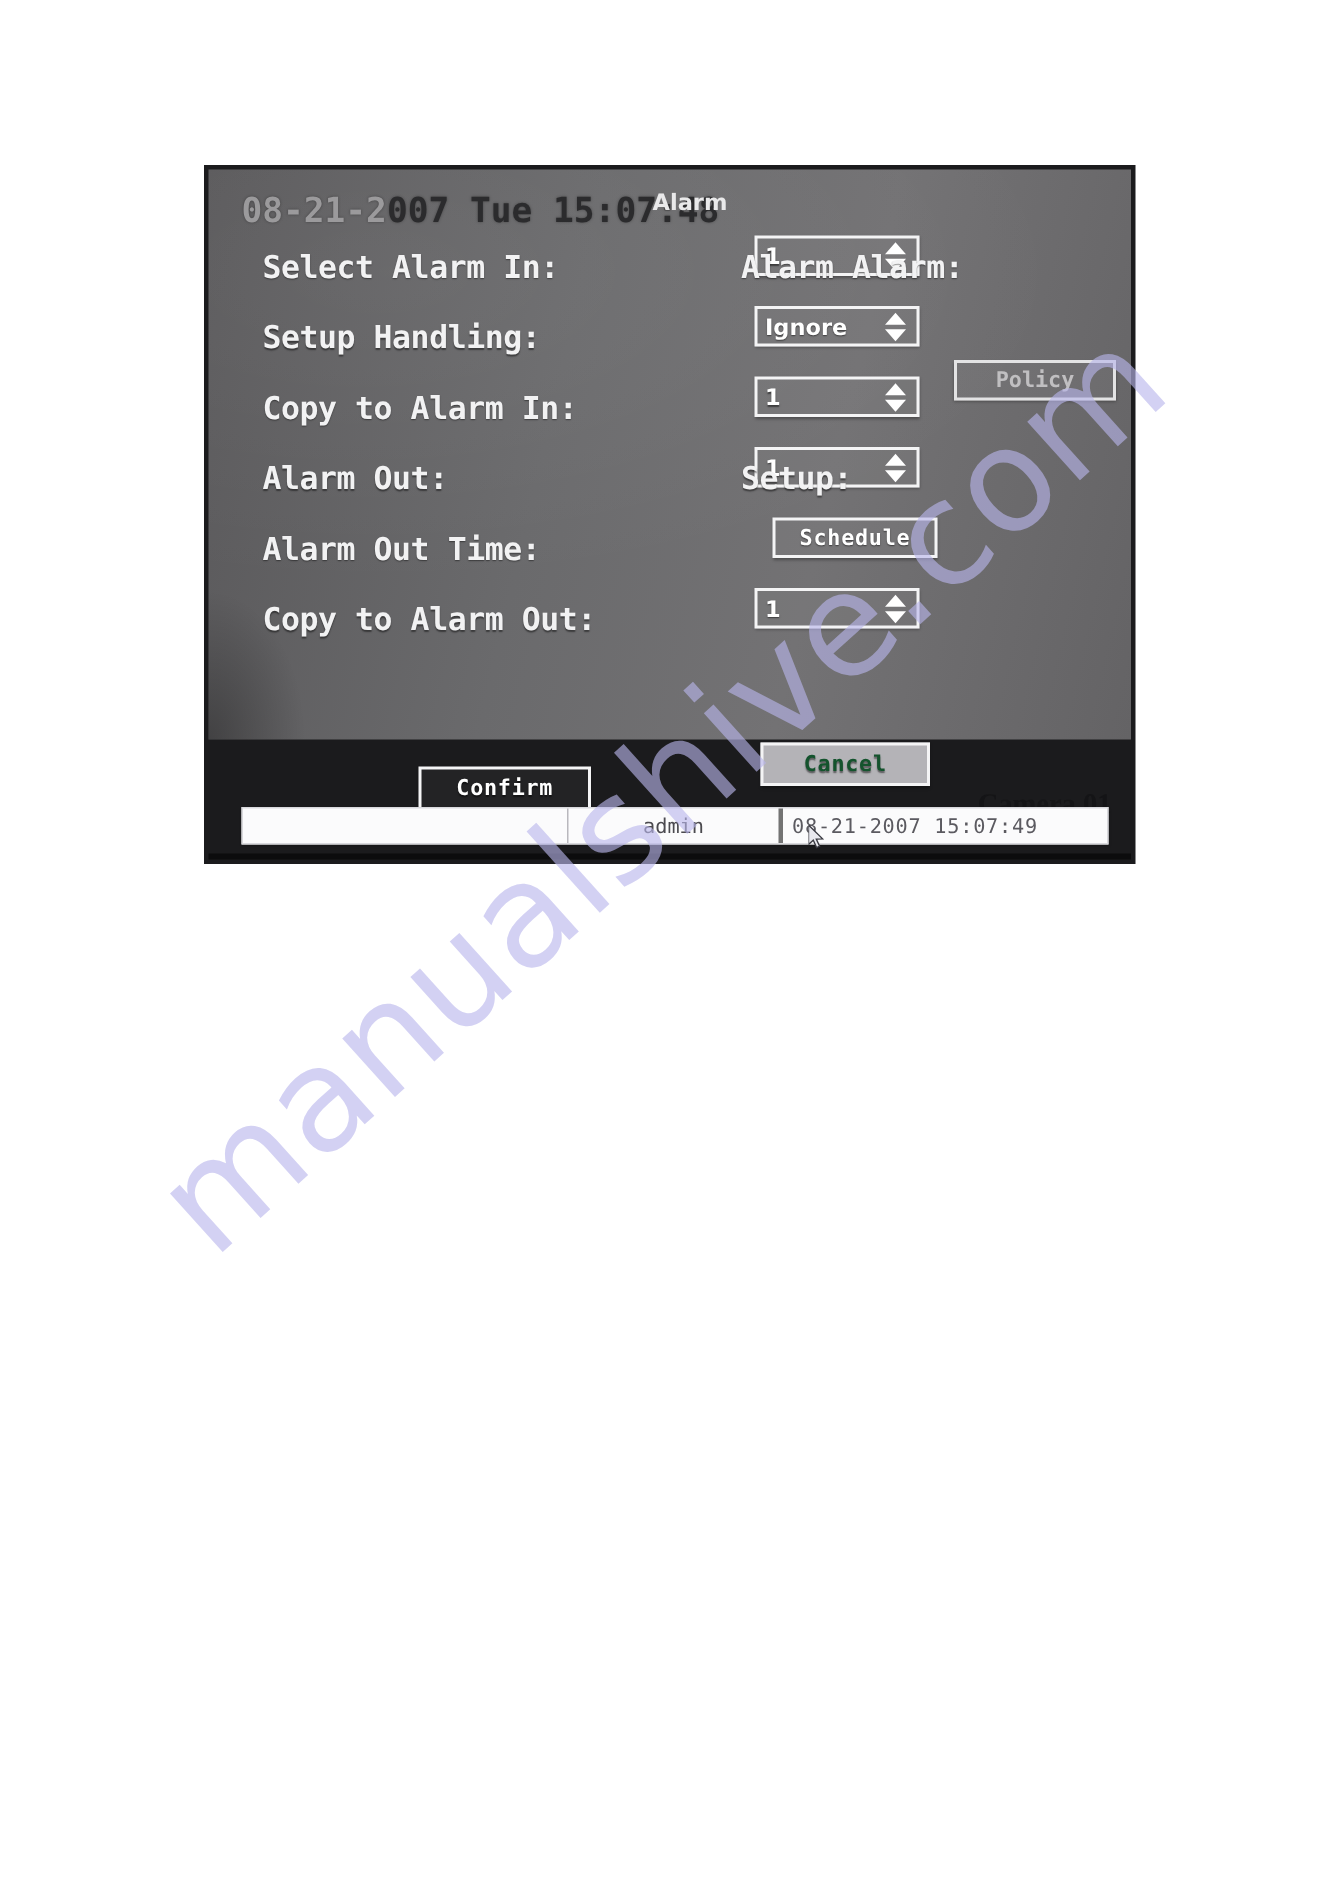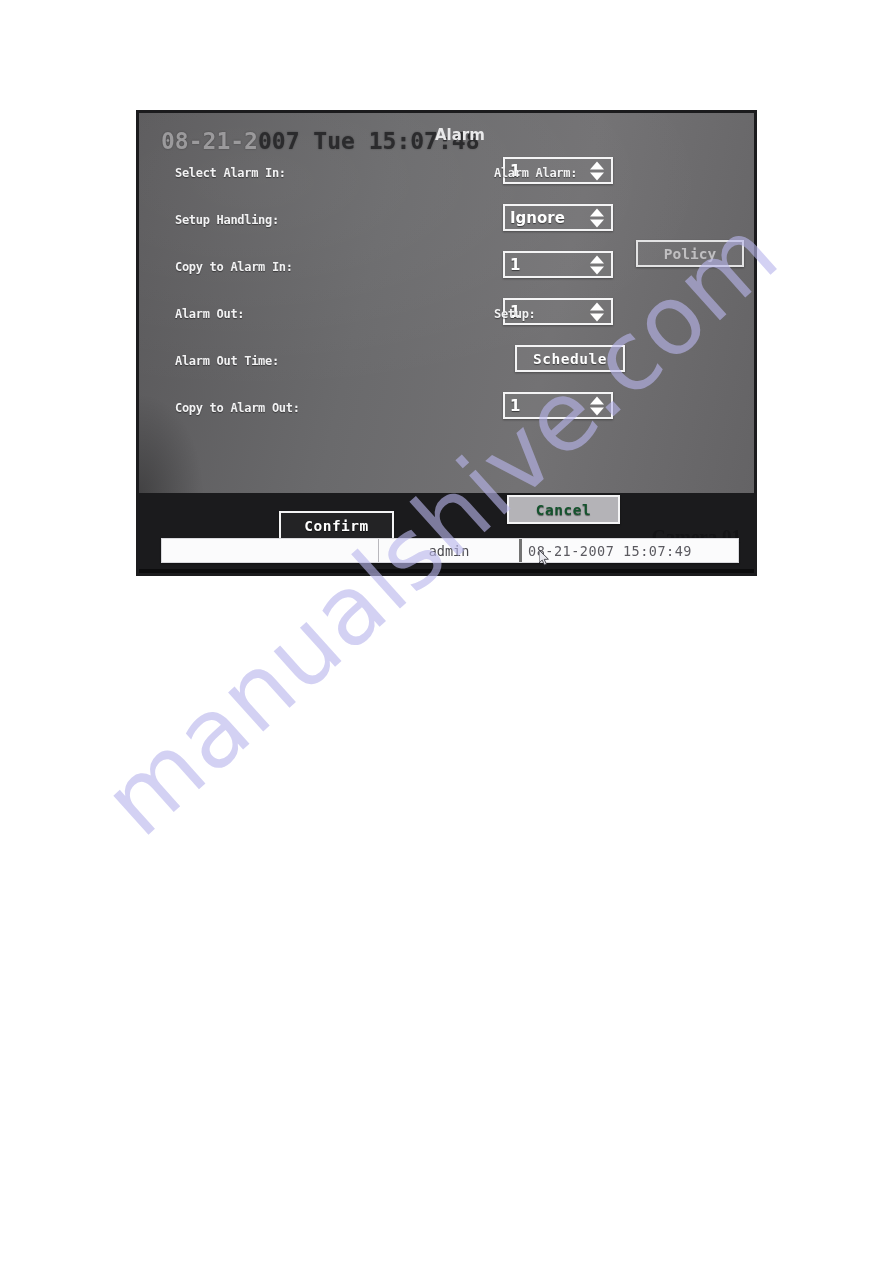--- a/index.html
+++ b/index.html
@@ -114,21 +114,21 @@
     width: 615px;
   }
   .f-row {
     position: relative;
     height: 47px;
   }
   .f-label {
     position: absolute;
     top: 9px;
     font-family: "DejaVu Sans Mono", "Liberation Mono", monospace;
-    font-size: 12px;
+    font-size: 21px;
     font-weight: 700;
     color: #f2f2f3;
     white-space: nowrap;
     letter-spacing: -0.3px;
     text-shadow: 0 1px 1px rgba(0,0,0,.45);
   }
   .f-label.left { left: 36px; }
   .f-label.mid  { left: 355px; }
 
   

